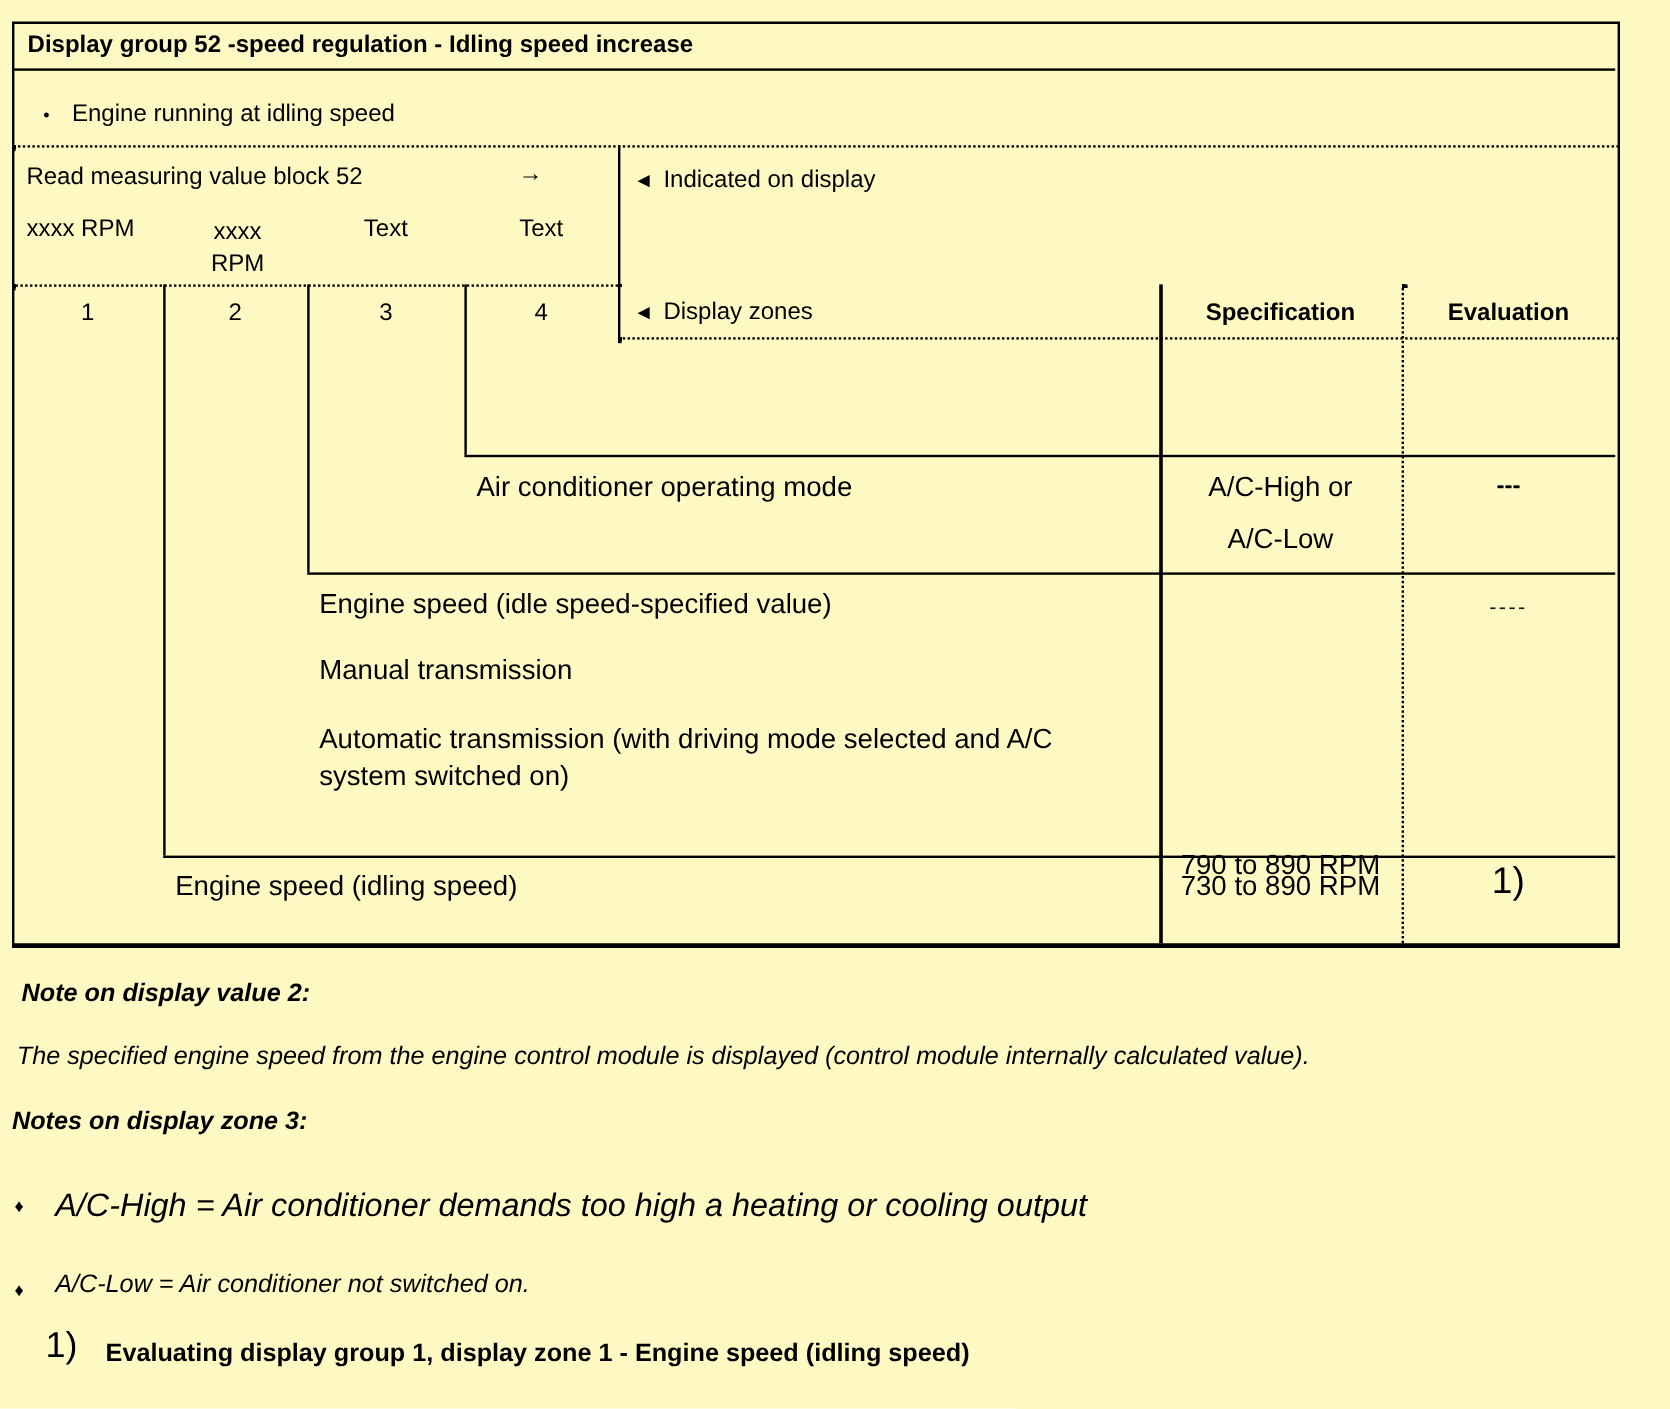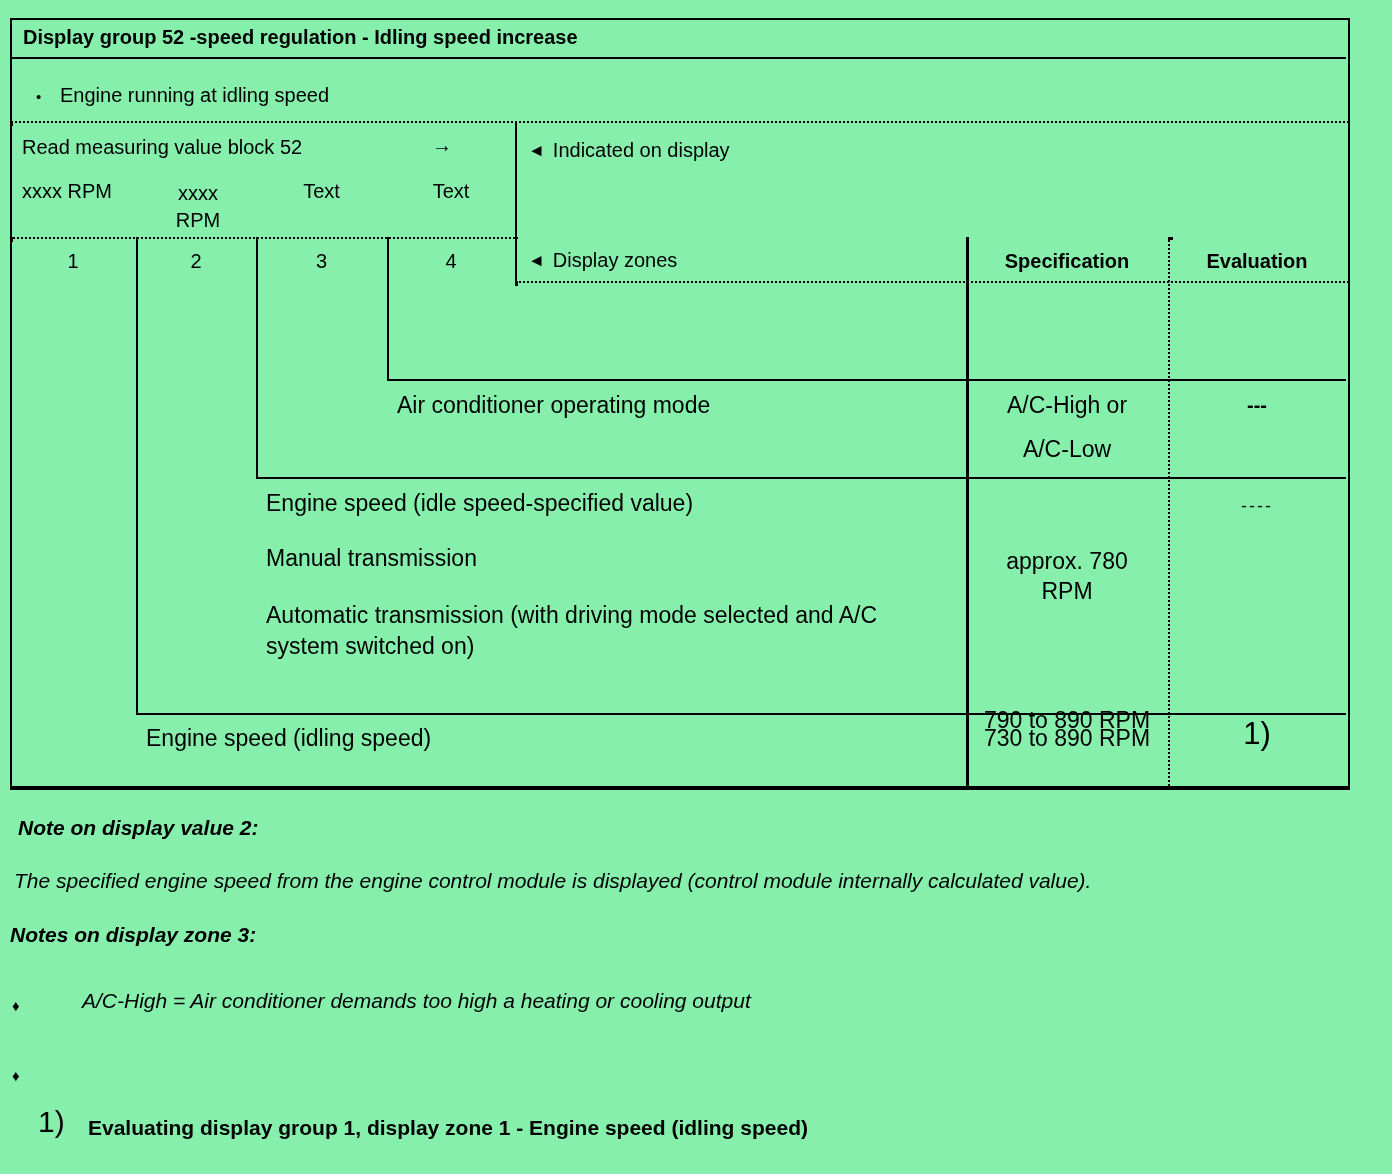--- a/index.html
+++ b/index.html
@@ -1,16 +1,16 @@
 <!DOCTYPE html>
 <html><head>
 <meta charset="utf-8">
 <style>
   html,body{margin:0;padding:0;background:#fff;}
-  .page{position:relative;width:1392px;height:1174px;background:#86efac;
+  .page{position:relative;width:1392px;height:1174px;background:#fef9c3;
         font-family:"Liberation Sans", sans-serif;color:#000;overflow:hidden;}
   .t{position:absolute;white-space:nowrap;font-size:20px;line-height:1.15;}
   .wrap{white-space:normal;}
   .ctr{text-align:center;}
   .b{font-weight:bold;}
   .i{font-style:italic;}
   .big{font-size:23px;}
   .frame{position:absolute;left:10px;top:18px;width:1336px;height:766px;
          border:2px solid #000;border-bottom-width:4px;}
   .hl{position:absolute;height:0;border-top:2px solid #000;}
@@ -76,32 +76,32 @@
 
   <div class="t big" style="left:397px;top:392px;">Air conditioner operating mode</div>
   <div class="t big ctr" style="left:966px;top:392px;width:202px;">A/C-High or</div>
   <div class="t big ctr" style="left:966px;top:436px;width:202px;text-align:center;">A/C-Low</div>
   <div class="t b ctr" style="left:1168px;top:394px;width:178px;">---</div>
 
   <div class="t big" style="left:266px;top:490px;">Engine speed (idle speed-specified value)</div>
   <div class="t dim ctr" style="left:1168px;top:496px;width:178px;">----</div>
   <div class="t big" style="left:266px;top:545px;">Manual transmission</div>
   <div class="t big wrap" style="left:266px;top:600px;width:640px;line-height:1.35;">Automatic transmission (with driving mode selected and A/C system switched on)</div>
-  <div class="t big wrap ctr" style="left:997px;top:547px;width:140px;line-height:1.3;">approx. 780 RPM</div>
   <div class="t big ctr" style="left:966px;top:678px;width:202px;margin-top:29px;">790 to 890 RPM</div>
 
   <div class="t big" style="left:146px;top:725px;">Engine speed (idling speed)</div>
   <div class="t big ctr" style="left:966px;top:725px;width:202px;">730 to 890 RPM</div>
   <div class="t ctr" style="left:1168px;top:716px;width:178px;font-size:31px;">1)</div>
 
   <div class="t b i" style="left:18px;top:816px;font-size:21px;">Note on display value 2:</div>
   <div class="t i" style="left:14px;top:869px;font-size:21px;">The specified engine speed from the engine control module is displayed (control module internally calculated value).</div>
   <div class="t b i" style="left:10px;top:923px;font-size:21px;">Notes on display zone 3:</div>
 
   <div class="t" style="left:12px;top:997px;font-size:15px;">♦</div>
-  <div class="t i" style="left:46px;top:989px;font-size:21px;margin-left:36px;">A/C-High = Air conditioner demands too high a heating or cooling output</div>
+  <div class="t i" style="left:46px;top:989px;font-size:27px;">A/C-High = Air conditioner demands too high a heating or cooling output</div>
 
   <div class="t" style="left:12px;top:1067px;font-size:15px;">♦</div>
+  <div class="t i" style="left:46px;top:1059px;font-size:21px;">A/C-Low = Air conditioner not switched on.</div>
 
   <div class="t" style="left:38px;top:1105px;font-size:30px;">1)</div>
   <div class="t b" style="left:88px;top:1116px;font-size:21px;">Evaluating display group 1, display zone 1 - Engine speed (idling speed)</div>
 
 </div>
 
 </body></html>

